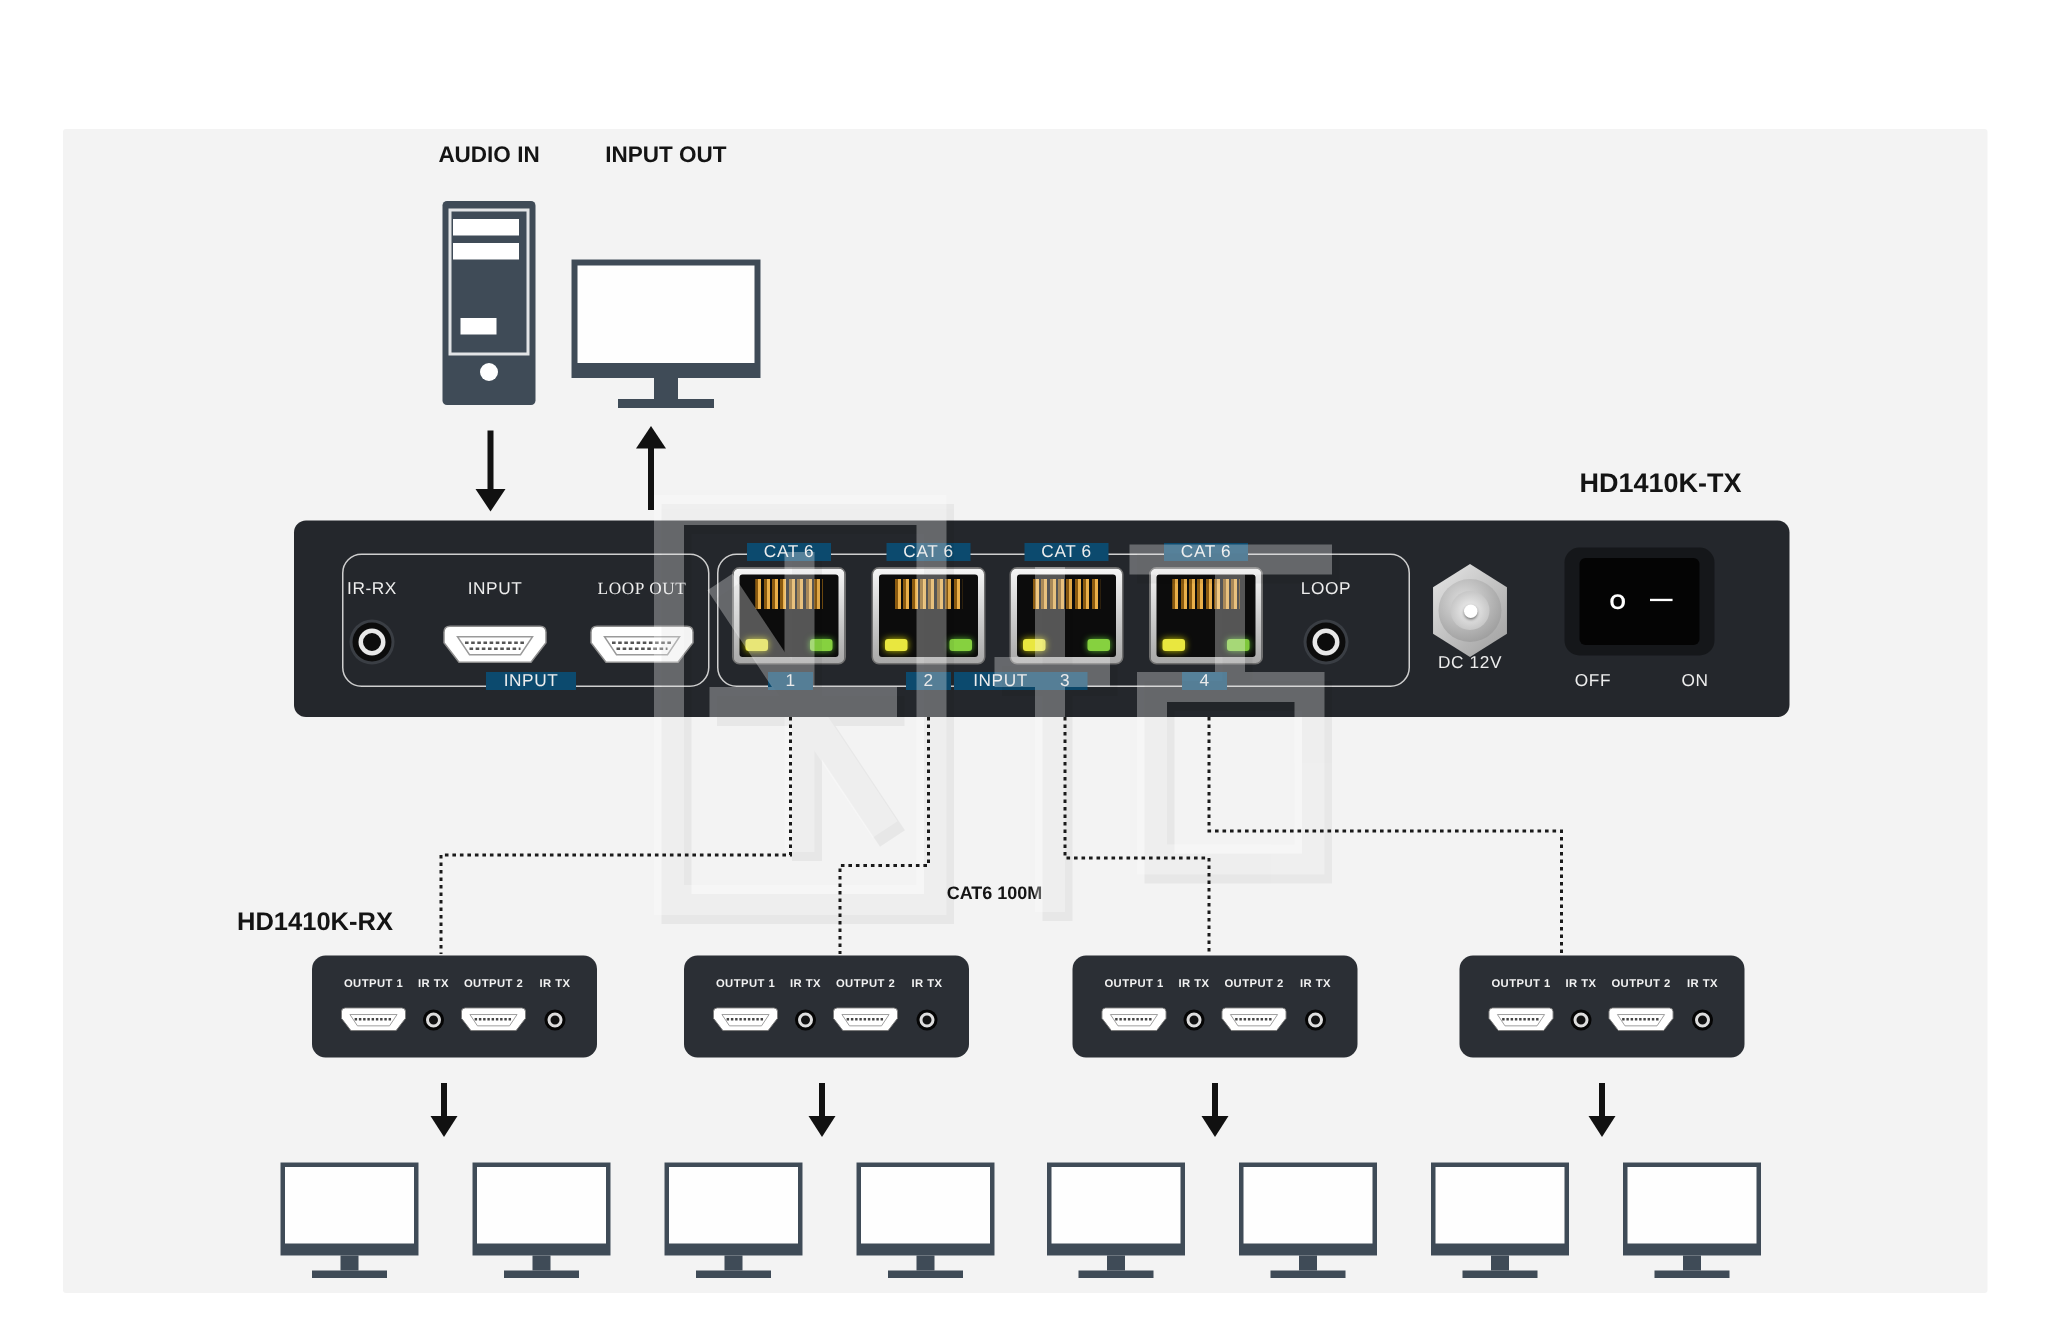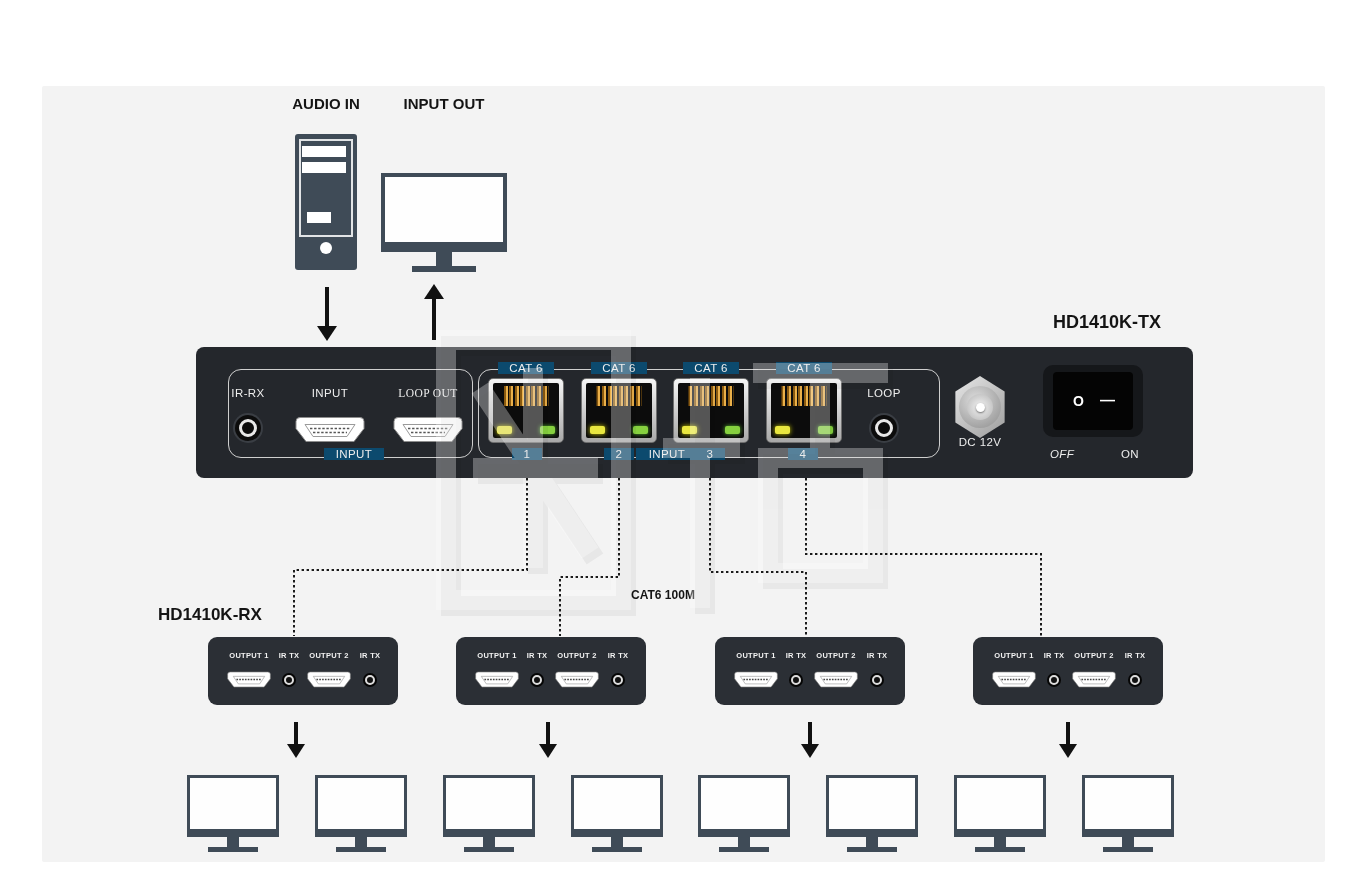--- a/index.html
+++ b/index.html
@@ -173,21 +173,21 @@
           </div>
         </div>
       </div>
     <div class="txlbl" style="left:754px;top:89px;width:60px;">DC 12V</div>
     <div class="rocker">
       <div class="cavity">
         <div class="sym-o">O</div>
         <div class="sym-i">—</div>
       </div>
     </div>
-    <div class="txlbl" style="left:836px;top:101px;width:60px;font-style:italic;">OFF</div>
+    <div class="txlbl" style="left:836px;top:101px;width:60px;">OFF</div>
     <div class="txlbl" style="left:904px;top:101px;width:60px;">ON</div>
   </div>
 
   <div class="wm" title="國塘">
     <svg width="490" height="315" viewBox="0 0 490 315">
       <g fill="none" stroke="#000" opacity="0.045" stroke-width="20" transform="translate(5,6)">
         <rect x="28" y="22" width="175" height="260"></rect>
           <line x1="55" y1="150" x2="180" y2="150"></line>
           <line x1="115" y1="50" x2="115" y2="250"></line>
           <line x1="62" y1="70" x2="172" y2="235"></line>

